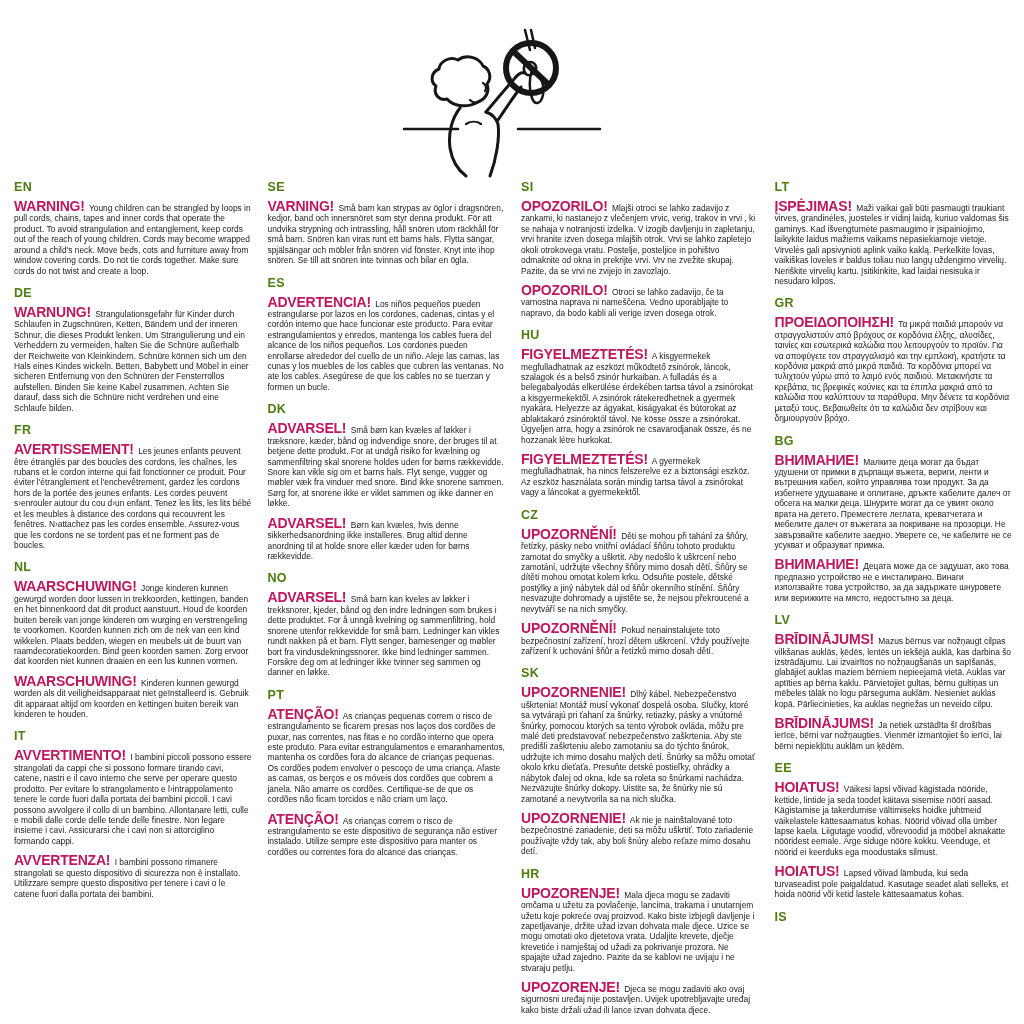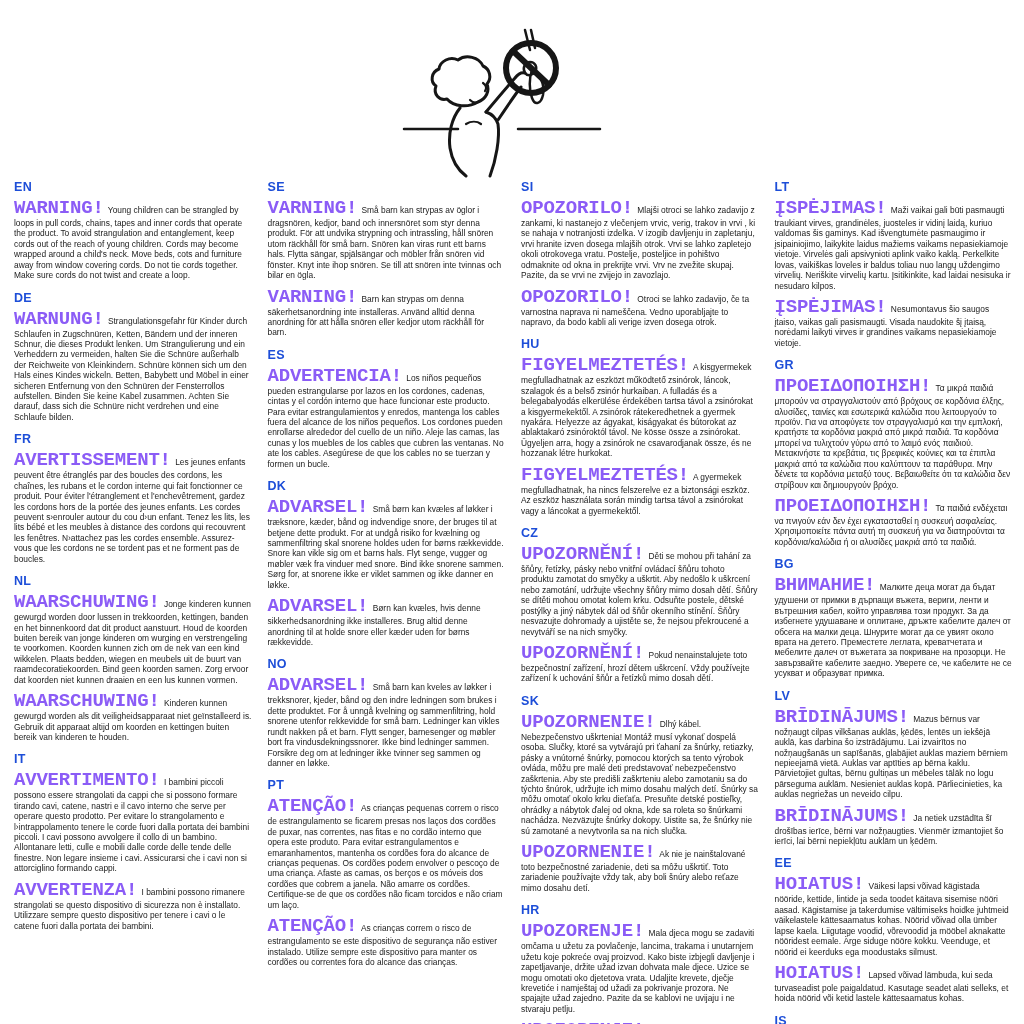--- a/index.html
+++ b/index.html
@@ -7,25 +7,25 @@
     width:1024px;height:1024px;position:relative;overflow:hidden;
     background:#ffffff;color:#1c1c1c;
     font-family:"Liberation Sans",sans-serif;
   }
   .figure-wrap{position:absolute;top:28px;left:0;right:0;display:flex;justify-content:center;}
   .columns{
     position:absolute;top:176px;left:14px;width:998px;
     display:grid;grid-template-columns:repeat(4,1fr);column-gap:16px;
   }
   .section{margin:0 0 10px 0;}
-  .lang{font-size:12.5px;font-weight:700;letter-spacing:.3px;margin:4px 0 5px 0;color:#1d4ed8;}
+  .lang{font-size:12.5px;font-weight:700;letter-spacing:.3px;margin:4px 0 5px 0;color:#4d7c0f;}
   .para{font-size:8.4px;line-height:1.24;margin:0 0 7px 0;text-align:left;color:#222;}
   .heading{
-    font-size:19px;font-weight:800;color:#8b5cf6;letter-spacing:-0.2px;
-    padding-right:2px;line-height:1;font-family:Liberation Mono, monospace;
+    font-size:14px;font-weight:800;color:#be185d;letter-spacing:-0.2px;
+    padding-right:2px;line-height:1;
   }
   svg .stroke{fill:none;stroke:#161616;stroke-linecap:round;stroke-linejoin:round;}
 </style>
 </head>
 <body>
 
 <div class="figure-wrap">
   <svg width="260" height="150" viewBox="0 0 260 150" aria-hidden="true">
 
     <path class="stroke" stroke-width="2.5" d="M22,101 L76,101"></path>
@@ -77,21 +77,20 @@
       <section class="section">
         <div class="lang">IT</div>
         <p class="para"><strong class="heading">AVVERTIMENTO!</strong> <span>I bambini piccoli possono essere strangolati da cappi che si possono formare tirando cavi, catene, nastri e il cavo interno che serve per operare questo prodotto. Per evitare lo strangolamento e l›intrappolamento tenere le corde fuori dalla portata dei bambini piccoli. I cavi possono avvolgere il collo di un bambino. Allontanare letti, culle e mobili dalle corde delle tende delle finestre. Non legare insieme i cavi. Assicurarsi che i cavi non si attorciglino formando cappi.</span></p>
         <p class="para"><strong class="heading">AVVERTENZA!</strong> <span>I bambini possono rimanere strangolati se questo dispositivo di sicurezza non è installato. Utilizzare sempre questo dispositivo per tenere i cavi o le catene fuori dalla portata dei bambini.</span></p>
       </section>
     </div>
   <div class="col">
       <section class="section">
         <div class="lang">SE</div>
         <p class="para"><strong class="heading">VARNING!</strong> <span>Små barn kan strypas av öglor i dragsnören, kedjor, band och innersnöret som styr denna produkt. För att undvika strypning och intrassling, håll snören utom räckhåll för små barn. Snören kan viras runt ett barns hals. Flytta sängar, spjälsängar och möbler från snören vid fönster. Knyt inte ihop snören. Se till att snören inte tvinnas och bilar en ögla.</span></p>
-        <p class="para"><strong class="heading">VARNING!</strong> <span>Barn kan strypas om denna säkerhetsanordning inte installeras. Använd alltid denna anordning för att hålla snören eller kedjor utom räckhåll för barn.</span></p>
       </section>
       <section class="section">
         <div class="lang">ES</div>
         <p class="para"><strong class="heading">ADVERTENCIA!</strong> <span>Los niños pequeños pueden estrangularse por lazos en los cordones, cadenas, cintas y el cordón interno que hace funcionar este producto. Para evitar estrangulamientos y enredos, mantenga los cables fuera del alcance de los niños pequeños. Los cordones pueden enrollarse alrededor del cuello de un niño. Aleje las camas, las cunas y los muebles de los cables que cubren las ventanas. No ate los cables. Asegúrese de que los cables no se tuerzan y formen un bucle.</span></p>
       </section>
       <section class="section">
         <div class="lang">DK</div>
         <p class="para"><strong class="heading">ADVARSEL!</strong> <span>Små børn kan kvæles af løkker i træksnore, kæder, bånd og indvendige snore, der bruges til at betjene dette produkt. For at undgå risiko for kvælning og sammenfiltring skal snorene holdes uden for børns rækkevidde. Snore kan vikle sig om et barns hals. Flyt senge, vugger og møbler væk fra vinduer med snore. Bind ikke snorene sammen. Sørg for, at snorene ikke er viklet sammen og ikke danner en løkke.</span></p>
         <p class="para"><strong class="heading">ADVARSEL!</strong> <span>Børn kan kvæles, hvis denne sikkerhedsanordning ikke installeres. Brug altid denne anordning til at holde snore eller kæder uden for børns rækkevidde.</span></p>
       </section>
@@ -129,30 +128,29 @@
       <section class="section">
         <div class="lang">HR</div>
         <p class="para"><strong class="heading">UPOZORENJE!</strong> <span>Mala djeca mogu se zadaviti omčama u užetu za povlačenje, lancima, trakama i unutarnjem užetu koje pokreće ovaj proizvod. Kako biste izbjegli davljenje i zapetljavanje, držite užad izvan dohvata male djece. Uzice se mogu omotati oko djetetova vrata. Udaljite krevete, dječje krevetiće i namještaj od užadi za pokrivanje prozora. Ne spajajte užad zajedno. Pazite da se kablovi ne uvijaju i ne stvaraju petlju.</span></p>
         <p class="para"><strong class="heading">UPOZORENJE!</strong> <span>Djeca se mogu zadaviti ako ovaj sigurnosni uređaj nije postavljen. Uvijek upotrebljavajte uređaj kako biste držali užad ili lance izvan dohvata djece.</span></p>
       </section>
     </div>
   <div class="col">
       <section class="section">
         <div class="lang">LT</div>
         <p class="para"><strong class="heading">ĮSPĖJIMAS!</strong> <span>Maži vaikai gali būti pasmaugti traukiant virves, grandinėles, juosteles ir vidinį laidą, kuriuo valdomas šis gaminys. Kad išvengtumėte pasmaugimo ir įsipainiojimo, laikykite laidus mažiems vaikams nepasiekiamoje vietoje. Virvelės gali apsivynioti aplink vaiko kaklą. Perkelkite lovas, vaikiškas loveles ir baldus toliau nuo langų uždengimo virvelių. Neriškite virvelių kartu. Įsitikinkite, kad laidai nesisuka ir nesudaro kilpos.</span></p>
-        <p class="para"><strong class="heading">ĮSPĖJIMAS!</strong> <span>Nesumontavus šio saugos įtaiso, vaikas gali pasismaugti. Visada naudokite šį įtaisą, norėdami laikyti virves ir grandines vaikams nepasiekiamoje vietoje.</span></p>
       </section>
       <section class="section">
         <div class="lang">GR</div>
         <p class="para"><strong class="heading">ΠΡΟΕΙΔΟΠΟΙΗΣΗ!</strong> <span>Τα μικρά παιδιά μπορούν να στραγγαλιστούν από βρόχους σε κορδόνια έλξης, αλυσίδες, ταινίες και εσωτερικά καλώδια που λειτουργούν το προϊόν. Για να αποφύγετε τον στραγγαλισμό και την εμπλοκή, κρατήστε τα κορδόνια μακριά από μικρά παιδιά. Τα κορδόνια μπορεί να τυλιχτούν γύρω από το λαιμό ενός παιδιού. Μετακινήστε τα κρεβάτια, τις βρεφικές κούνιες και τα έπιπλα μακριά από τα καλώδια που καλύπτουν τα παράθυρα. Μην δένετε τα κορδόνια μεταξύ τους. Βεβαιωθείτε ότι τα καλώδια δεν στρίβουν και δημιουργούν βρόχο.</span></p>
-        <p class="para"><strong class="heading">ΠΡΟΕΙΔΟΠΟΙΗΣΗ!</strong> <span>Τα παιδιά ενδέχεται να πνιγούν εάν δεν έχει εγκατασταθεί η συσκευή ασφαλείας. Χρησιμοποιείτε πάντα αυτή τη συσκευή για να διατηρούνται τα κορδόνια/καλώδια ή οι αλυσίδες μακριά από τα παιδιά.</span></p>
       </section>
       <section class="section">
         <div class="lang">BG</div>
         <p class="para"><strong class="heading">ВНИМАНИЕ!</strong> <span>Малките деца могат да бъдат удушени от примки в дърпащи въжета, вериги, ленти и вътрешния кабел, който управлява този продукт. За да избегнете удушаване и оплитане, дръжте кабелите далеч от обсега на малки деца. Шнурите могат да се увият около врата на детето. Преместете леглата, креватчетата и мебелите далеч от въжетата за покриване на прозорци. Не завързвайте кабелите заедно. Уверете се, че кабелите не се усукват и образуват примка.</span></p>
+        <p class="para"><strong class="heading">ВНИМАНИЕ!</strong> <span>Децата може да се задушат, ако това предпазно устройство не е инсталирано. Винаги използвайте това устройство, за да задържате шнуровете или верижките на място, недостъпно за деца.</span></p>
       </section>
       <section class="section">
         <div class="lang">LV</div>
         <p class="para"><strong class="heading">BRĪDINĀJUMS!</strong> <span>Mazus bērnus var nožņaugt cilpas vilkšanas auklās, ķēdēs, lentēs un iekšējā auklā, kas darbina šo izstrādājumu. Lai izvairītos no nožņaugšanās un sapīšanās, glabājiet auklas maziem bērniem nepieejamā vietā. Auklas var aptīties ap bērna kaklu. Pārvietojiet gultas, bērnu gultiņas un mēbeles tālāk no logu pārseguma auklām. Nesieniet auklas kopā. Pārliecinieties, ka auklas negriežas un neveido cilpu.</span></p>
         <p class="para"><strong class="heading">BRĪDINĀJUMS!</strong> <span>Ja netiek uzstādīta šī drošības ierīce, bērni var nožņaugties. Vienmēr izmantojiet šo ierīci, lai bērni nepiekļūtu auklām un ķēdēm.</span></p>
       </section>
       <section class="section">
         <div class="lang">EE</div>
         <p class="para"><strong class="heading">HOIATUS!</strong> <span>Väikesi lapsi võivad kägistada nööride, kettide, lintide ja seda toodet käitava sisemise nööri aasad. Kägistamise ja takerdumise vältimiseks hoidke juhtmeid väikelastele kättesaamatus kohas. Nöörid võivad olla ümber lapse kaela. Liigutage voodid, võrevoodid ja mööbel aknakatte nööridest eemale. Ärge siduge nööre kokku. Veenduge, et nöörid ei keerduks ega moodustaks silmust.</span></p>
         <p class="para"><strong class="heading">HOIATUS!</strong> <span>Lapsed võivad lämbuda, kui seda turvaseadist pole paigaldatud. Kasutage seadet alati selleks, et hoida nöörid või ketid lastele kättesaamatus kohas.</span></p>

